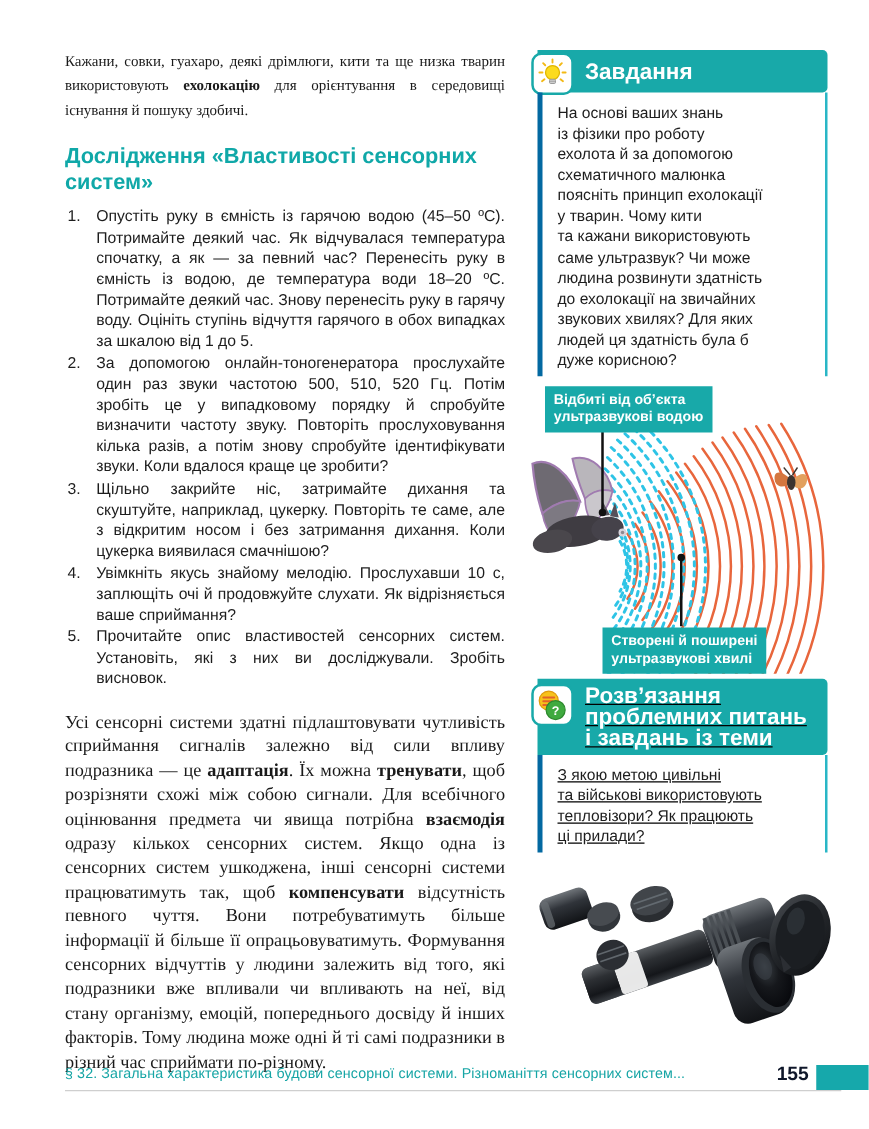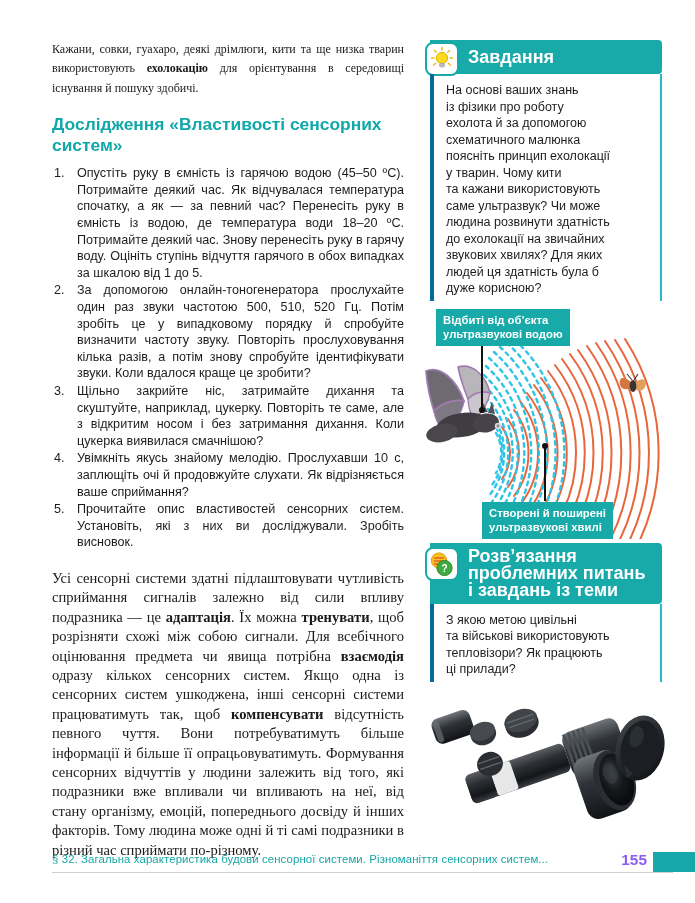--- a/index.html
+++ b/index.html
@@ -218,21 +218,21 @@
     color: #16a5a5;
     letter-spacing: 0.1px;
   }
   .footer-page {
     position: absolute;
     right: 48px;
     top: 0px;
     font-family: "Liberation Sans", sans-serif;
     font-size: 15.4px;
     font-weight: bold;
-    color: #8b5cf6;
+    color: #0f172a;
   }
   .footer-block {
     position: absolute;
     right: 0px;
     top: 1px;
     width: 42px;
     height: 20px;
     background: #16a8ab;
   }
 </style>
@@ -370,21 +370,21 @@
 ультразвукові водою</div>
       <div class="leader" style="left:57px; top:34px; height:66px;"></div>
       <div class="leader-dot" style="left:54.6px; top:98px;"></div>
 
       <div class="fig-label fig-label-bottom">Створені й поширені
 ультразвукові хвилі</div>
       <div class="leader" style="left:120px; top:138px; height:54px;"></div>
       <div class="leader-dot" style="left:117.6px; top:134px;"></div>
     </div>
 
-    <div class="callout" style="margin-top:4px;">
+    <div class="callout" style="margin-top:4px;text-decoration:underline;">
       <div class="callout-bar two-line">
         <span class="callout-title">Розв’язання проблемних питань і завдань із теми</span>
       </div>
       <div class="callout-icon" style="top:4px;">
         <svg width="28" height="28" viewBox="0 0 28 28">
           <circle cx="11" cy="10.5" r="7.6" fill="#f7c21b" stroke="#e09a0d" stroke-width="1"></circle>
           <g stroke="#e2622a" stroke-width="1.5" stroke-linecap="round">
             <line x1="6.6" y1="8" x2="15.4" y2="8"></line>
             <line x1="6.6" y1="11" x2="14" y2="11"></line>
             <line x1="6.6" y1="14" x2="15.4" y2="14"></line>

